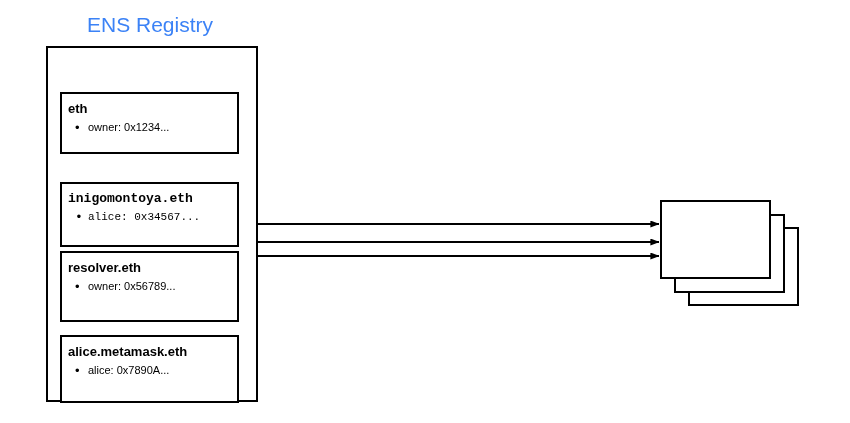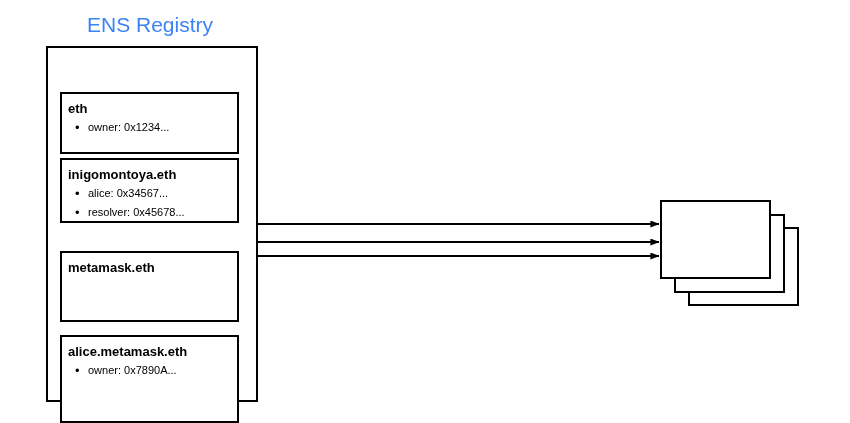--- a/index.html
+++ b/index.html
@@ -57,23 +57,23 @@
     position: absolute;
     left: 60px;
     width: 179px;
     border: 2px solid #000000;
     background: #ffffff;
     box-sizing: border-box;
     padding: 6px 4px 4px 0;
     margin-top: 32px;
   }
   #record-0 { top: 60px;  height: 62px; }
-  #record-1 { top: 126px; height: 65px; }
+  #record-1 { top: 150px; height: 65px; font-family: Liberation Mono, monospace; }
   #record-2 { top: 219px; height: 71px; }
-  #record-3 { top: 303px; height: 88px; }
+  #record-3 { top: 303px; height: 68px; }
 
   .record-name {
     font-size: 13px;
     font-weight: bold;
     line-height: 17px;
     padding-left: 6px;
     white-space: nowrap;
   }
   .record-fields {
     margin: 1px 0 0 0;
@@ -132,34 +132,34 @@
     <div class="record-name">eth</div>
     <ul class="record-fields">
       <li class="record-field">owner: 0x1234...</li>
     </ul>
   </div>
 
   <div class="record-card" id="record-1">
     <div class="record-name">inigomontoya.eth</div>
     <ul class="record-fields">
       <li class="record-field">alice: 0x34567...</li>
-      <li class="record-field">resolver: 0x45678...</li>
     </ul>
   </div>
 
   <div class="record-card" id="record-2">
-    <div class="record-name">metamask.eth</div>
+    <div class="record-name">resolver.eth</div>
     <ul class="record-fields">
+      <li class="record-field">owner: 0x56789...</li>
     </ul>
   </div>
 
   <div class="record-card" id="record-3">
     <div class="record-name">alice.metamask.eth</div>
     <ul class="record-fields">
-      <li class="record-field">owner: 0x7890A...</li>
+      <li class="record-field">alice: 0x7890A...</li>
     </ul>
   </div>
 
 
   <div class="resolver-sheet" id="resolver-sheet-back"></div>
   <div class="resolver-sheet" id="resolver-sheet-middle"></div>
   <div class="resolver-sheet" id="resolver-sheet-front"></div>
 
   <svg id="connectors" viewBox="0 0 850 423">
     <defs>

